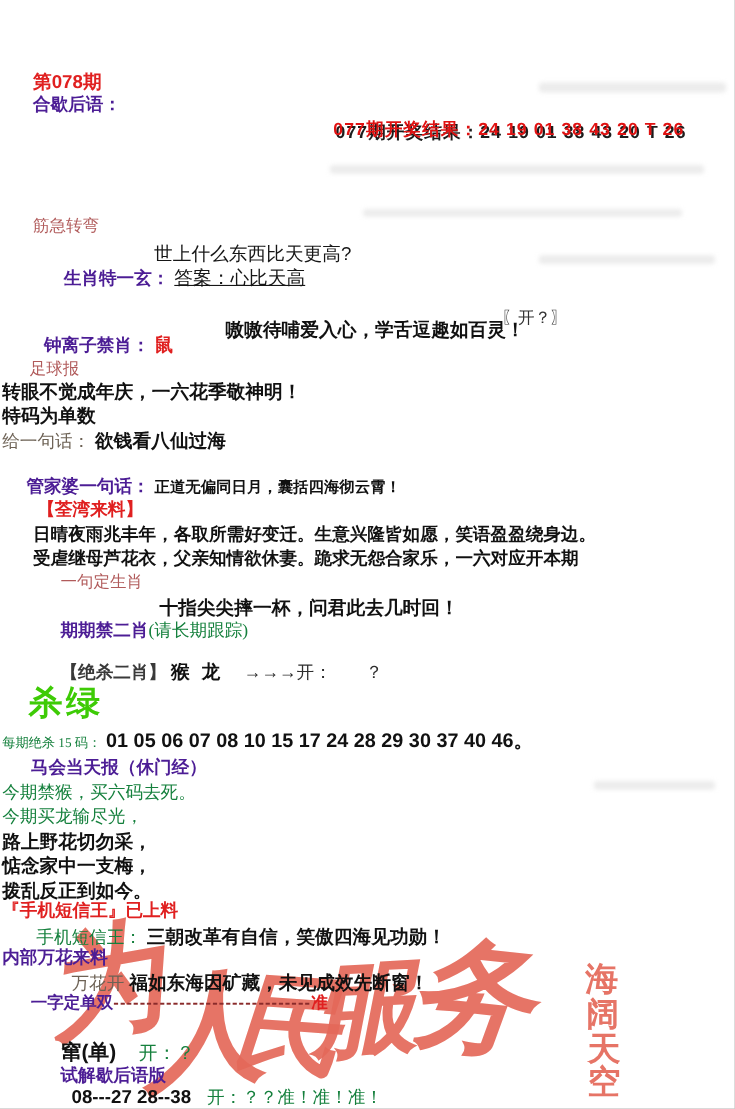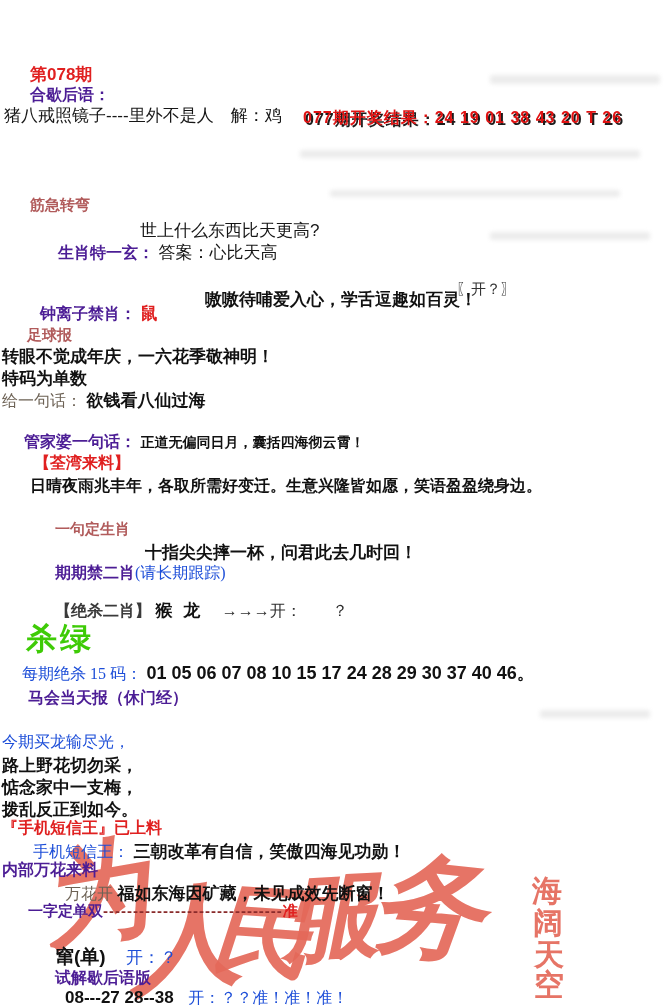--- a/index.html
+++ b/index.html
@@ -8,24 +8,24 @@
     position:relative; width:668px; height:1008px; margin:0 auto;
     background:#ffffff; overflow:hidden;
   }
   .abs { position:absolute; white-space:nowrap; z-index:3; }
   
   .title-main { font-size:37px; font-weight:bold; color:#cf1d1d; letter-spacing:2px; }
   .title-dash { font-size:30px; font-weight:bold; color:#cf1d1d; letter-spacing:-2px; }
   .title-suffix { font-size:25px; font-weight:bold; color:#cf1d1d; letter-spacing:1px; }
   .red-bright { color:#e02020; font-weight:bold; }
   .red-label { color:#4c1d95; font-weight:bold; }
-  .red-soft { color:#b15b5b; font-weight:bold; }
+  .red-soft { color:#b15b5b; font-weight:normal; }
   .blk { color:#161616; }
   .blk-bold { color:#111; font-weight:bold; }
-  .serif-gray { font-family:"Liberation Serif", serif; color:#1d4ed8; }
+  .serif-gray { font-family:"Liberation Serif", serif; color:#15803d; }
   .serif-warm { font-family:"Liberation Serif", serif; color:#6d6255; }
   .result-line {
     font-size:16px; font-weight:bold; color:#e01212;
     text-shadow:2px 2px 0 #1c1c1c; letter-spacing:1px;
   }
   .green-big { font-size:31px; font-weight:bold; color:#3ecb06; letter-spacing:3px; }
   .open-bracket { font-family:"Liberation Serif", serif; color:#333; }
   
   .wm {
     position:absolute; z-index:1; color:#e4695a; opacity:0.92;
@@ -53,29 +53,28 @@
   <span class="wm" style="left:282px; top:868px; font-size:96px; transform:rotate(-3deg);">服</span>
   <span class="wm" style="left:372px; top:850px; font-size:112px; transform:rotate(6deg);">务</span>
   <span class="wm wm-v" style="left:532px; top:876px; font-size:30px;">海</span>
   <span class="wm wm-v" style="left:533px; top:908px; font-size:30px;">阔</span>
   <span class="wm wm-v" style="left:534px; top:940px; font-size:30px;">天</span>
   <span class="wm wm-v" style="left:534px; top:970px; font-size:30px;">空</span>
 
 
   <div class="abs red-bright" style="left:30px; top:63px; font-size:17px;">第078期</div>
   <div class="abs red-label" style="left:30px; top:85px; font-size:16px;">合歇后语：</div>
-  <div class="abs blk" style="left:4px; top:104px; font-size:17px;">猪八戒照镜子----里外不是人　解：鸡</div>
 
   <div class="abs result-line" style="left:303px; top:108px;">077期开奖结果：24 19 01 38 43 20 T 26</div>
 
   <div class="abs red-soft" style="left:30px; top:196px; font-size:15px;">筋急转弯</div>
   <div class="abs blk" style="left:140px; top:219px; font-size:17px;">世上什么东西比天更高?</div>
   <div class="abs" style="left:58px; top:241px; font-size:16px;">
     <span class="red-label">生肖特一玄：</span>
-    <span class="blk" style="font-size:17px;">答案：心比天高</span>
+    <span class="blk" style="font-size:17px;text-decoration:underline;">答案：心比天高</span>
   </div>
 
   <div class="abs blk-bold" style="left:205px; top:288px; font-size:17px;">嗷嗷待哺爱入心，学舌逗趣如百灵！</div>
   <div class="abs open-bracket" style="left:456px; top:280px; font-size:15px;">〖开？〗</div>
 
   <div class="abs" style="left:40px; top:302px; font-size:16px;">
     <span class="red-label">钟离子禁肖：</span>
     <span class="red-bright" style="font-size:17px;">鼠</span>
   </div>
 
@@ -88,43 +87,45 @@
   </div>
 
 
   <div class="abs" style="left:24px; top:432px; font-size:16px;">
     <span class="red-label">管家婆一句话：</span>
     <span class="blk-bold" style="font-size:14px;">正道无偏同日月，囊括四海彻云霄！</span>
   </div>
 
   <div class="abs red-bright" style="left:34px; top:453px; font-size:16px;">【荃湾来料】</div>
   <div class="abs blk-bold" style="left:30px; top:476px; font-size:16px;">日晴夜雨兆丰年，各取所需好变迁。生意兴隆皆如愿，笑语盈盈绕身边。</div>
+  <div class="abs blk-bold" style="left:30px; top:498px; font-size:16px;">受虐继母芦花衣，父亲知情欲休妻。跪求无怨合家乐，一六对应开本期</div>
 
   <div class="abs red-soft" style="left:55px; top:520px; font-size:15px;">一句定生肖</div>
   <div class="abs blk-bold" style="left:145px; top:541px; font-size:17px;">十指尖尖摔一杯，问君此去几时回！</div>
 
   <div class="abs" style="left:55px; top:563px; font-size:16px;">
     <span class="red-label">期期禁二肖</span><span class="serif-gray">(请长期跟踪)</span>
   </div>
 
   <div class="abs" style="left:55px; top:599px; font-size:16px;">
     <span class="serif-gray" style="font-weight:bold; color:#3a3a3a;">【绝杀二肖】</span>
     <span class="blk-bold" style="font-size:17px; letter-spacing:3px;">猴 龙</span>
     <span class="serif-gray" style="margin-left:14px; color:#2e2e2e;">→→→开：</span>
     <span class="serif-gray" style="margin-left:26px; color:#2e2e2e;">？</span>
   </div>
 
   <div class="abs green-big" style="left:26px; top:618px;">杀绿</div>
 
   <div class="abs" style="left:2px; top:661px;">
-    <span class="serif-gray" style="font-size:16px;margin-left:20px;">每期绝杀 15 码：</span>
+    <span class="serif-gray" style="font-size:12px;">每期绝杀 15 码：</span>
     <span class="blk-bold" style="font-size:18px;">01 05 06 07 08 10 15 17 24 28 29 30 37 40 46。</span>
   </div>
 
   <div class="abs red-label" style="left:28px; top:688px; font-size:16px;">马会当天报（休门经）</div>
+  <div class="abs serif-gray" style="left:2px; top:710px; font-size:16px;">今期禁猴，买六码去死。</div>
   <div class="abs serif-gray" style="left:2px; top:732px; font-size:16px;">今期买龙输尽光，</div>
   <div class="abs blk-bold" style="left:2px; top:754px; font-size:17px;">路上野花切勿采，</div>
   <div class="abs blk-bold" style="left:2px; top:776px; font-size:17px;">惦念家中一支梅，</div>
   <div class="abs blk-bold" style="left:2px; top:798px; font-size:17px;">拨乱反正到如今。</div>
 
   <div class="abs red-bright" style="left:2px; top:818px; font-size:16px;">『手机短信王』已上料</div>
   <div class="abs" style="left:33px; top:840px;">
     <span class="serif-gray" style="font-size:16px;">手机短信王：</span>
     <span class="blk-bold" style="font-size:17px;">三朝改革有自信，笑傲四海见功勋！</span>
   </div>

